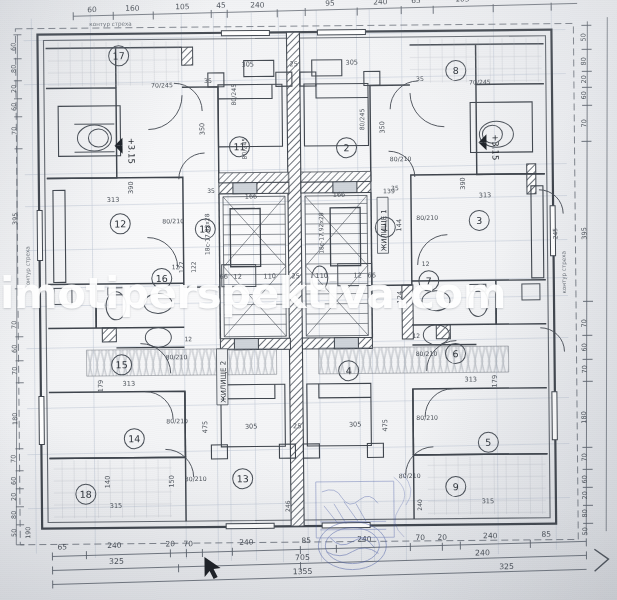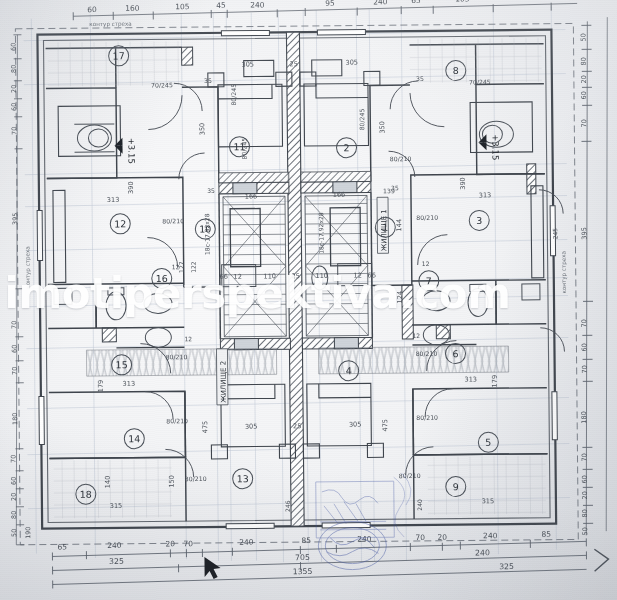--- a/index.html
+++ b/index.html
@@ -16,21 +16,21 @@
            repeating-linear-gradient(0deg, rgba(0,0,0,0.012) 0 1px, rgba(255,255,255,0.012) 1px 2px);
          mix-blend-mode:multiply;}
   #shade{position:absolute;inset:0;pointer-events:none;
          background:
           linear-gradient(115deg, rgba(120,128,140,0.16) 0%, rgba(255,255,255,0.0) 26%,
                           rgba(255,255,255,0.0) 68%, rgba(110,118,130,0.14) 100%),
           linear-gradient(190deg, rgba(255,255,255,0.10) 0%, rgba(0,0,0,0.0) 30%,
                           rgba(0,0,0,0.0) 72%, rgba(90,96,108,0.13) 100%);}
 
   svg.plan{position:absolute;left:0;top:0;}
-  .wm{position:absolute;left:0;top:269px;width:515px;text-align:center;
+  .wm{position:absolute;left:0;top:269px;width:515px;text-align:left;
       font-family:"DejaVu Sans",sans-serif;font-weight:bold;font-size:42px;
       letter-spacing:-0.5px;color:#ffffff;opacity:0.93;
       text-shadow:0 1px 2px rgba(120,125,135,0.35);
       pointer-events:none;user-select:none;}
 </style>
 </head>
 <body>
 
 <div id="page">
   <div id="paper">

